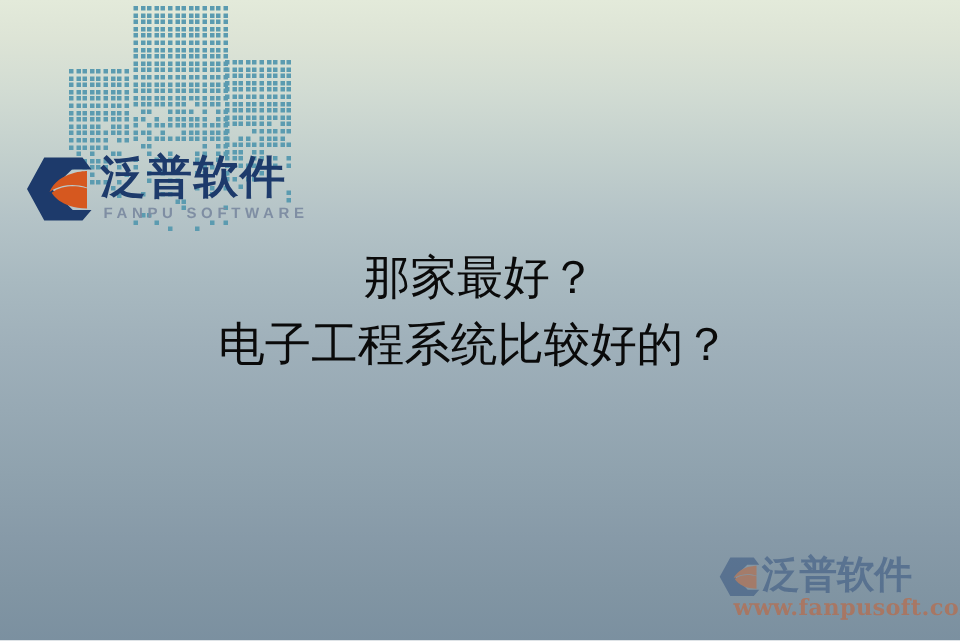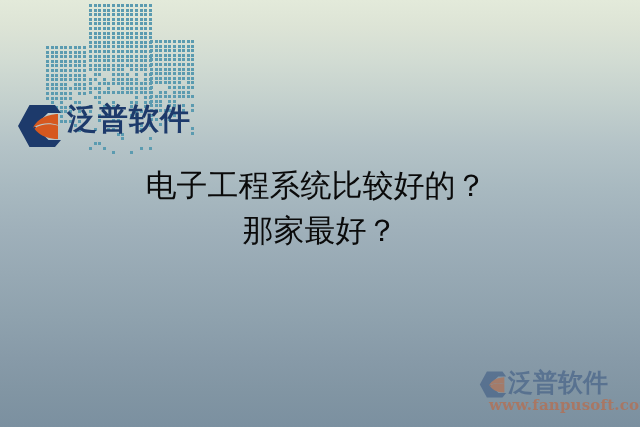--- a/index.html
+++ b/index.html
@@ -750,25 +750,26 @@
 
     <span id="brand-emblem">
       <svg width="45" height="44" viewBox="0 0 45 44" xmlns="http://www.w3.org/2000/svg">
         <path d="M12.5 1 L38 1 L44 9 L31 9 L17.5 22 L31.5 36 L44 36 L38 43 L12.5 43 L1 22 Z" fill="#1d3a6b"></path>
         <path d="M41 10 C41 10 22 10 16 24 C16 24 26 16 41 21 Z" fill="#d6581f"></path>
         <path d="M41 21.5 C41 21.5 27 17 17.5 24.5 C17.5 24.5 23 35 41 35 Z" fill="#d6581f"></path>
       </svg>
     </span>
 
     <span id="brand-cn">泛普软件</span>
+    <span id="brand-en">FANPU SOFTWARE</span>
   </div>
 
   <div id="headline">
+    <span class="hl-line" id="headline-line-2">那家最好？</span>
     <span class="hl-line" id="headline-line-1">电子工程系统比较好的？</span>
-    <span class="hl-line" id="headline-line-2">那家最好？</span>
   </div>
 
   <div id="watermark">
     <span id="wm-emblem">
       <svg width="28" height="27" viewBox="0 0 45 44" xmlns="http://www.w3.org/2000/svg">
         <path d="M12.5 1 L38 1 L44 9 L31 9 L17.5 22 L31.5 36 L44 36 L38 43 L12.5 43 L1 22 Z" fill="#2b4a7a"></path>
         <path d="M41 10 C41 10 22 10 16 24 C16 24 26 16 41 21 Z" fill="#c95e2a"></path>
         <path d="M41 21.5 C41 21.5 27 17 17.5 24.5 C17.5 24.5 23 35 41 35 Z" fill="#c95e2a"></path>
       </svg>
     </span>

